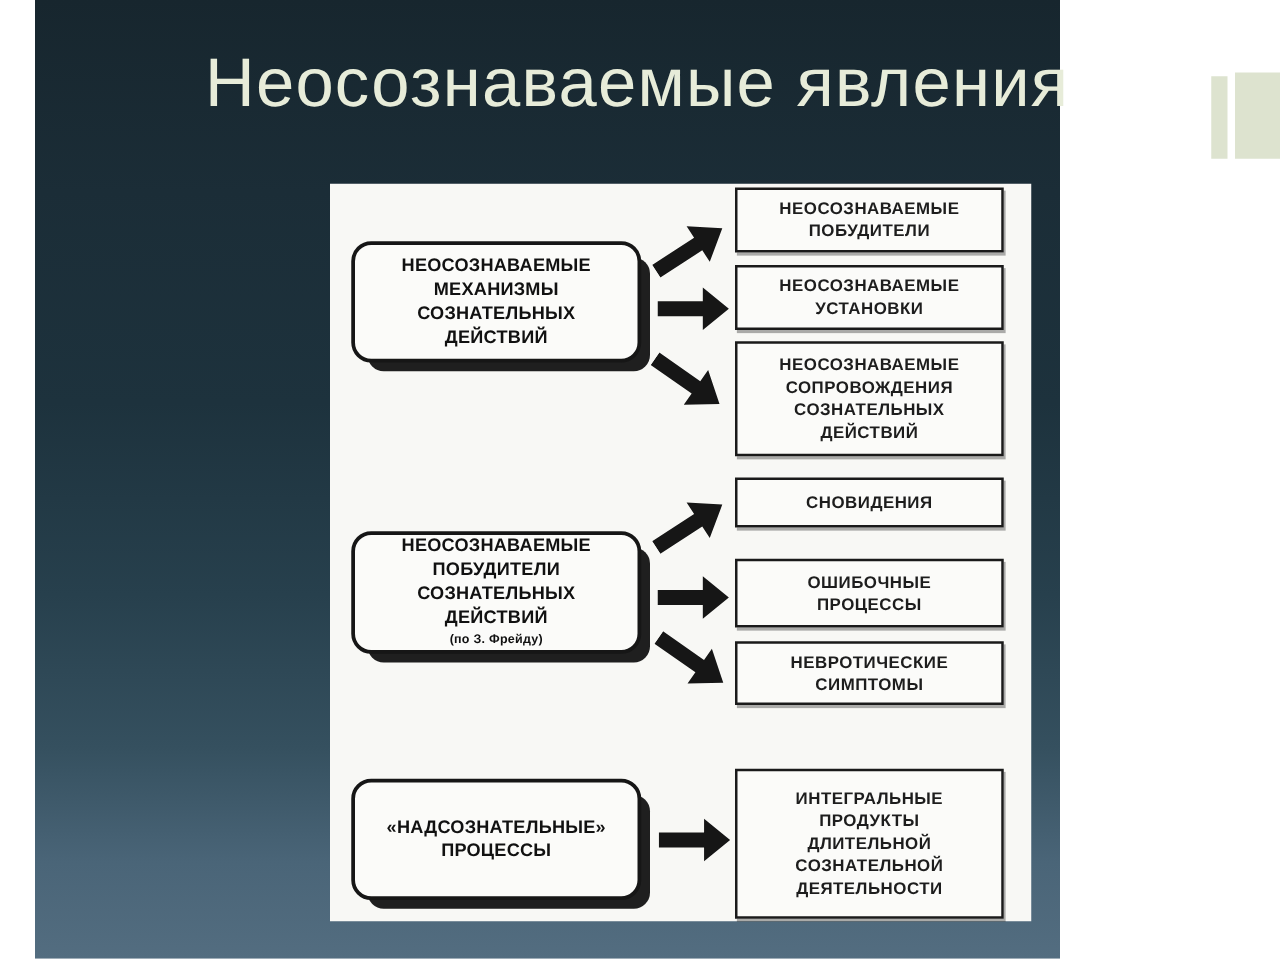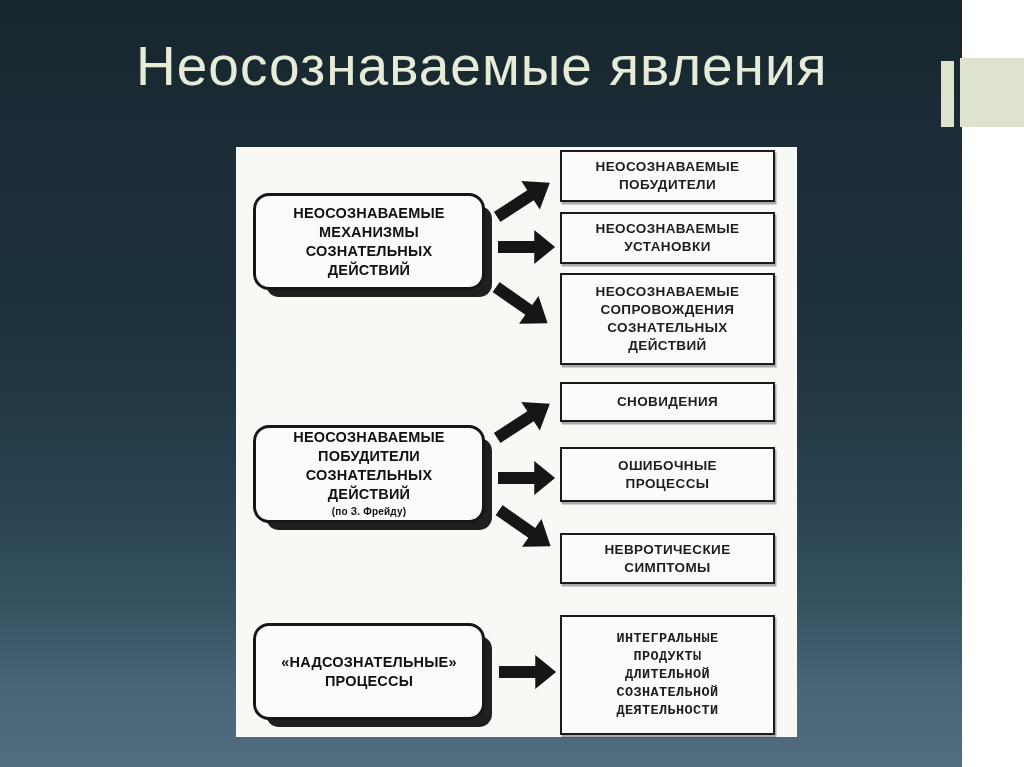--- a/index.html
+++ b/index.html
@@ -1,24 +1,25 @@
 <!DOCTYPE html>
 <html><head>
 <meta charset="utf-8">
 <style>
   html,body{margin:0;padding:0;}
   body{
     width:1024px;height:767px;overflow:hidden;
     font-family:"Liberation Sans",sans-serif;
   }
   .slide{
-    position:relative;width:962px;height:767px;
+    position:relative;width:820px;height:767px;
     background:linear-gradient(180deg,
       #17262e 0%, #1b2d37 20%, #1d323d 42%,
       #27404d 62%, #35505f 78%, #4a6578 90%, #536d80 100%);
+    margin-left:28px;
   }
   .title{
     position:absolute;left:136px;top:36px;
     font-size:55px;font-weight:400;letter-spacing:1px;
     color:#e7ecd9;white-space:nowrap;line-height:1.1;
   }
   .deco{position:absolute;background:#dde3cf;}
   .deco-thin{left:941px;top:61px;width:13px;height:66px;}
   .deco-wide{left:960px;top:58px;width:64px;height:69px;}
 
@@ -48,22 +49,22 @@
     box-shadow:1.5px 2.5px 0 0 rgba(25,25,25,.35);
     display:flex;flex-direction:column;justify-content:center;align-items:center;
     text-align:center;font-weight:bold;font-size:13.5px;line-height:18px;
     color:#1d1d1d;letter-spacing:0.4px;
   }
   #g1t0{top:3px;height:52px;}
   #g1t1{top:65px;height:52px;}
   #g1t2{top:126px;height:92px;}
   #g2t0{top:235px;height:40px;}
   #g2t1{top:300px;height:55px;}
-  #g2t2{top:386px;height:51px;}
-  #g3t0{top:468px;height:120px;font-family:Liberation Mono, monospace;}
+  #g2t2{top:366px;height:51px;}
+  #g3t0{top:468px;height:120px;}
 
   
   .arr{position:absolute;height:40px;}
   .arr svg{display:block;width:100%;height:100%;}
   .rot-up{transform:rotate(-33deg);transform-origin:0 50%;}
   .rot-dn{transform:rotate(35deg);transform-origin:0 50%;}
   #a1u{left:261px;top:50px;width:64px;}
   #a1m{left:262px;top:80px;width:58px;}
   #a1d{left:260px;top:120px;width:64px;}
   #a2u{left:261px;top:271px;width:64px;}

